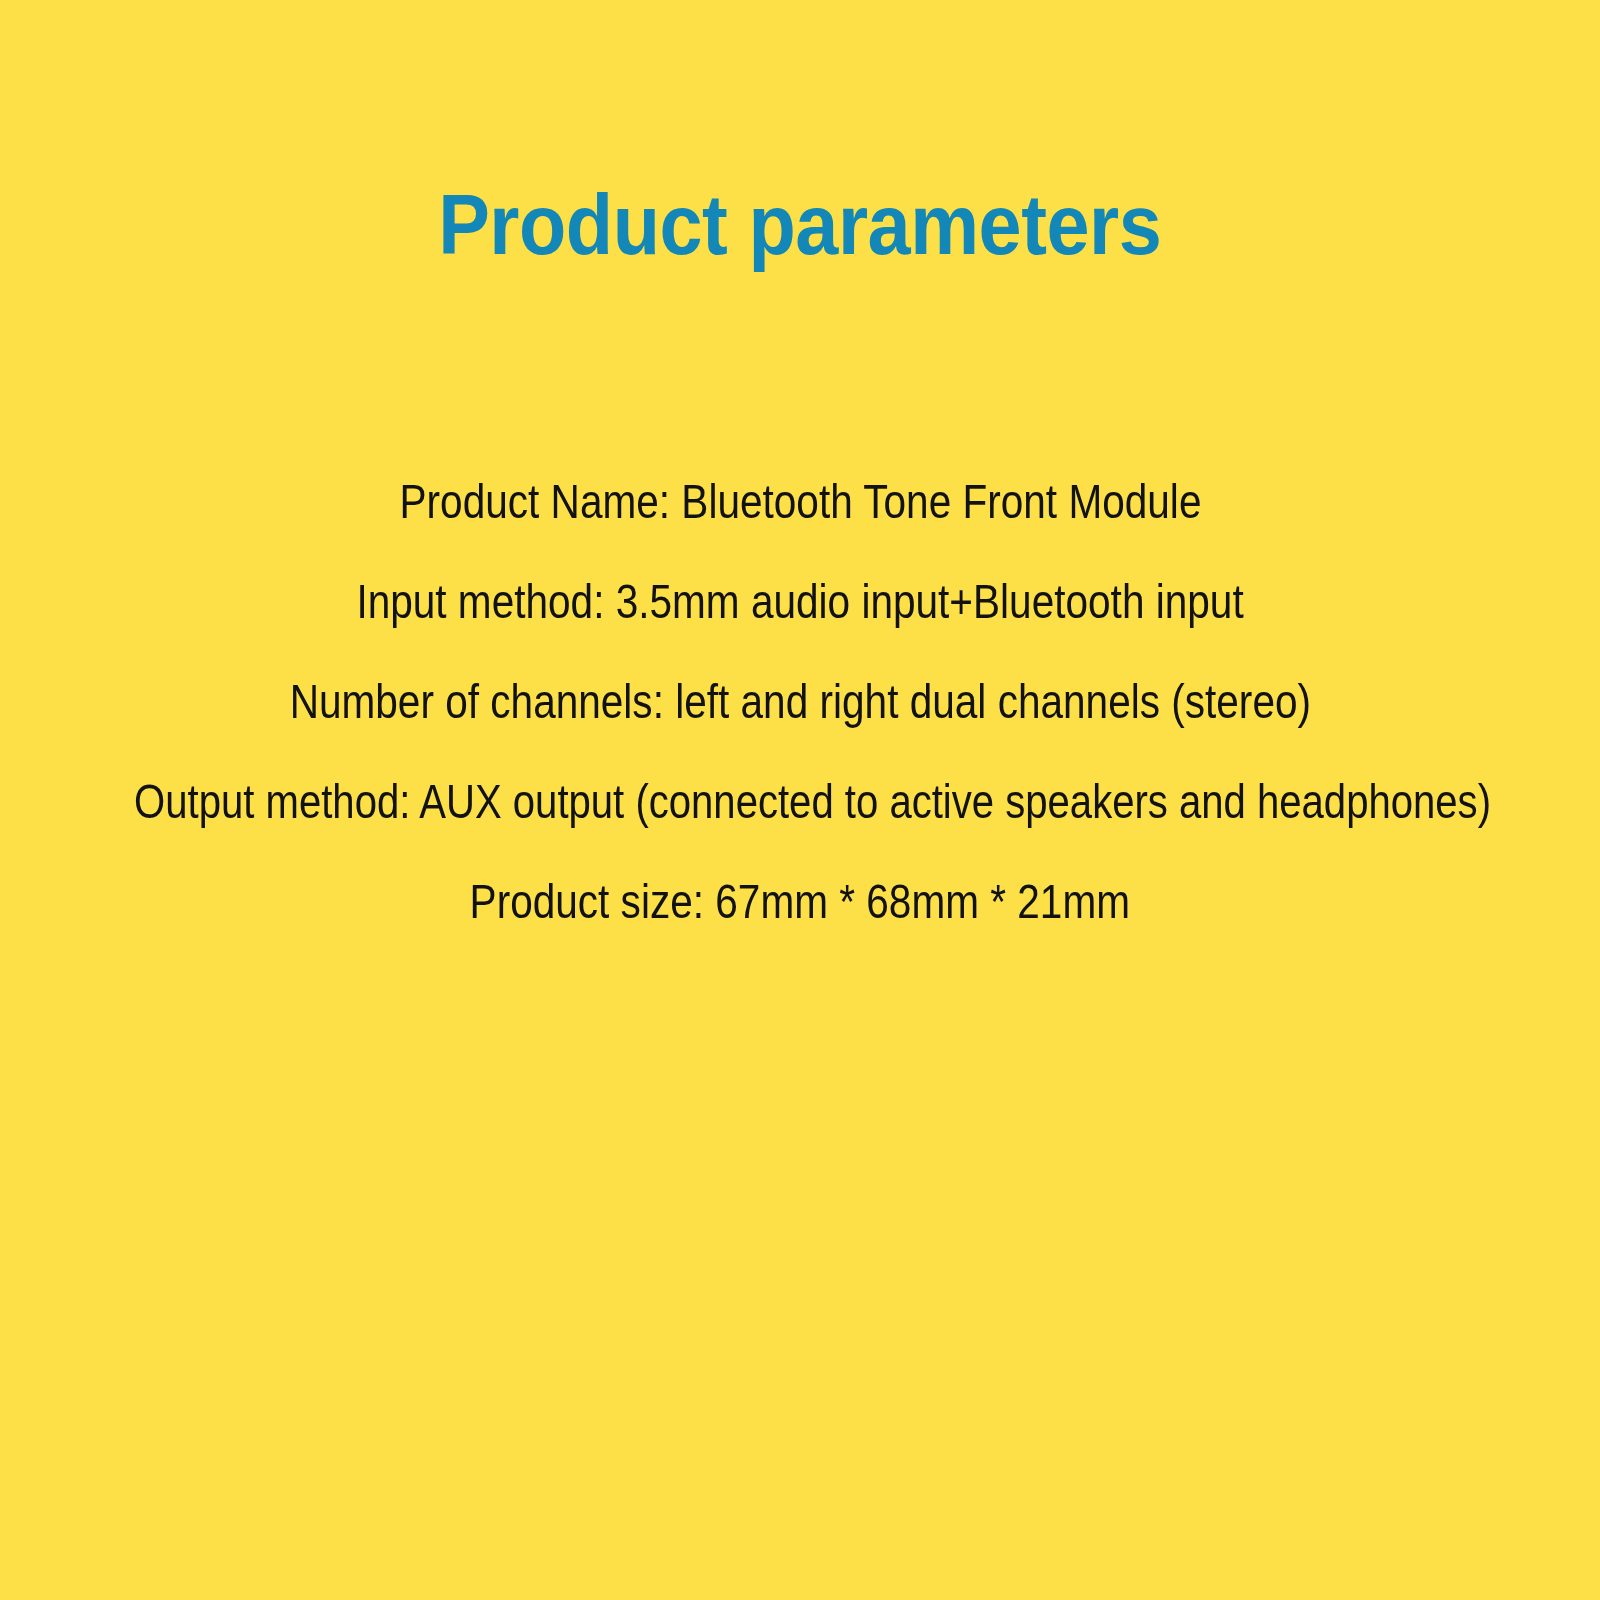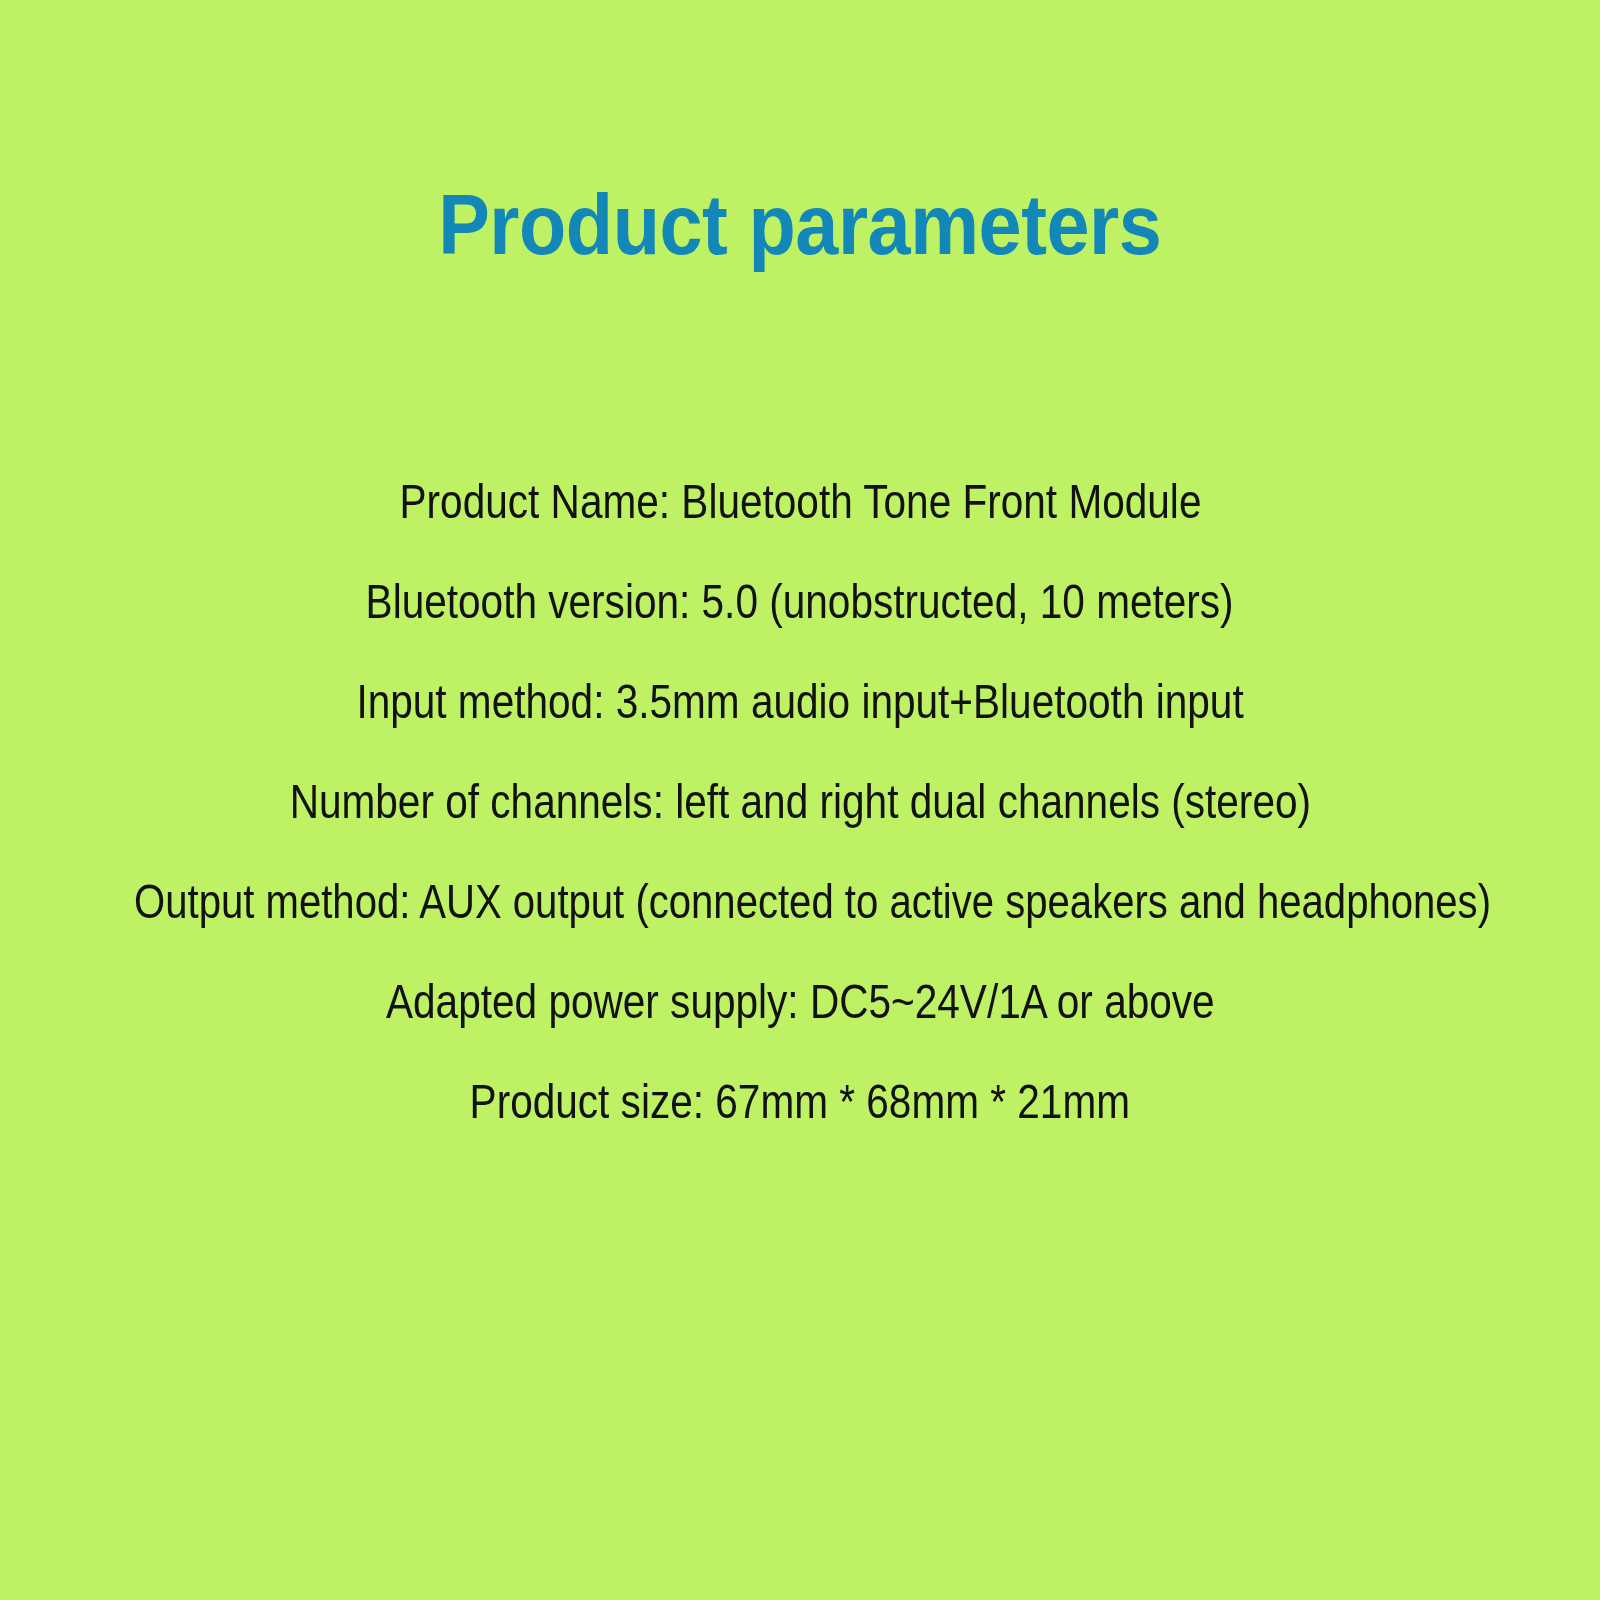--- a/index.html
+++ b/index.html
@@ -11,21 +11,21 @@
     width: 1600px;
     height: 1600px;
     overflow: hidden;
     font-family: "Liberation Sans", "DejaVu Sans", sans-serif;
   }
 
   #page {
     position: relative;
     width: 1600px;
     height: 1600px;
-    background: #bef264;
+    background: #fde047;
   }
 
   
   .title-block {
     position: absolute;
     top: 118px;
     left: 0;
     width: 1600px;
     text-align: center;
   }
@@ -84,40 +84,34 @@
   <div class="title-block">
     <h1 class="page-title">Product parameters</h1>
   </div>
 
   <ul class="spec-list">
 
     <li class="spec-line">
       <span class="spec-text">Product Name: Bluetooth Tone Front Module</span>
     </li>
 
-    <li class="spec-line">
-      <span class="spec-text">Bluetooth version: 5.0 (unobstructed, 10 meters)</span>
-    </li>
 
 
     <li class="spec-line">
       <span class="spec-text">Input method: 3.5mm audio input+Bluetooth input</span>
     </li>
 
     <li class="spec-line">
       <span class="spec-text">Number of channels: left and right dual channels (stereo)</span>
     </li>
 
     <li class="spec-line wide">
       <span class="spec-text">Output method: AUX output (connected to active speakers and headphones)</span>
     </li>
 
-    <li class="spec-line">
-      <span class="spec-text">Adapted power supply: DC5~24V/1A or above</span>
-    </li>
 
     <li class="spec-line">
       <span class="spec-text">Product size: 67mm * 68mm * 21mm</span>
     </li>
 
 
   </ul>
 
 </div>
 

